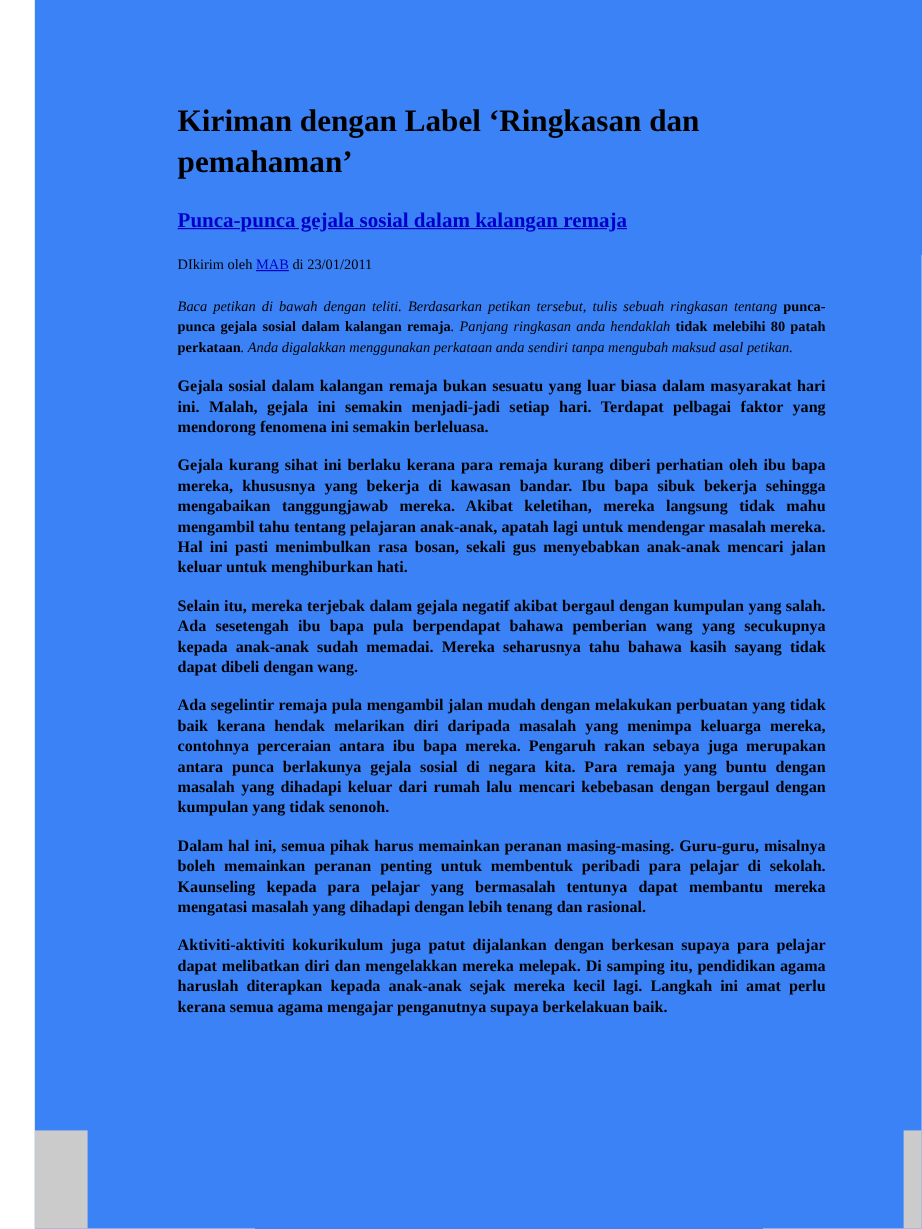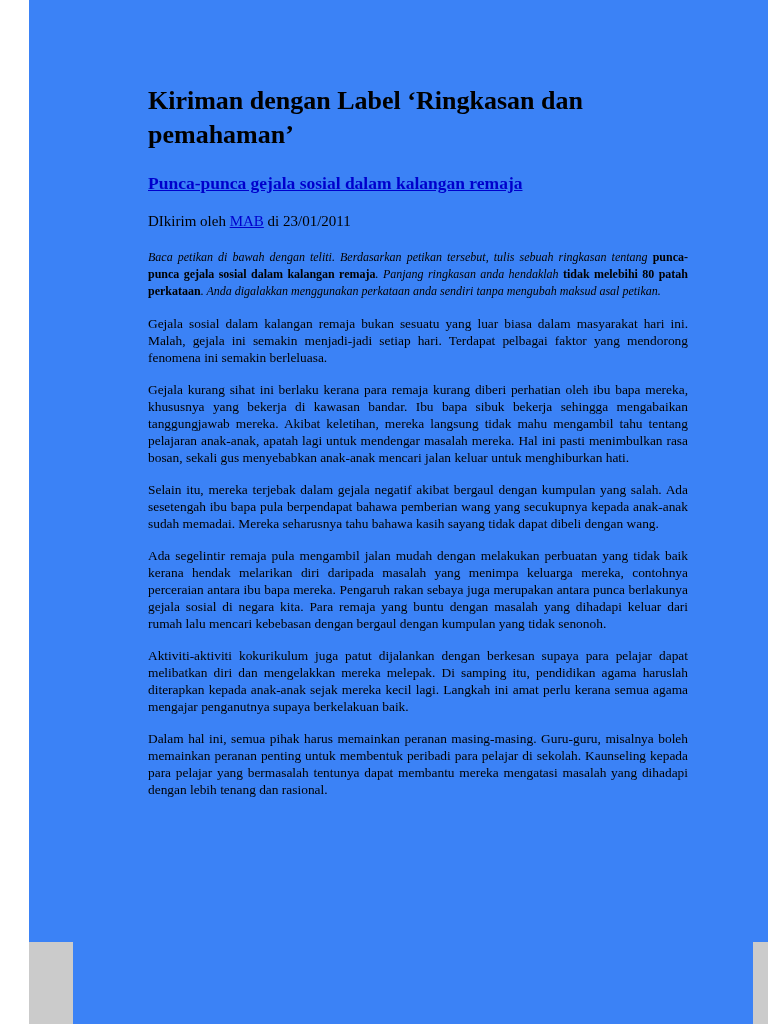--- a/index.html
+++ b/index.html
@@ -35,21 +35,21 @@
     margin: 0 0 18px 0;
     line-height: 1.25;
   }
   h2.post-title a {
     color: #0000cc;
     font-weight: bold;
     text-decoration: underline;
     cursor: pointer;
   }
   p.byline {
-    font-size: 15px;
+    font-size: 12px;
     margin: 0 0 19px 0;
     white-space: pre-wrap;
   }
   p.byline a {
     color: #0000cc;
     text-decoration: underline;
     cursor: pointer;
   }
   p.instruction {
     font-size: 12px;
@@ -60,20 +60,21 @@
   }
   p.instruction b {
     font-style: normal;
     font-weight: bold;
   }
   p.body-para {
     font-size: 13.4px;
     line-height: 17px;
     text-align: justify;
     margin: 0 0 15px 0;
+    font-weight: bold;
   }
   .corner {
     position: absolute;
     width: 44px;
     height: 82px;
     background: #cbcbcb;
     bottom: 0;
   }
   .corner-left { left: 0; }
   .corner-right { right: 0; }
@@ -91,20 +92,20 @@
     </h2>
 
     <p class="byline"><span>DIkirim oleh </span><a>MAB</a><span> di </span><span>23/01/2011</span></p>
 
     <p class="instruction"><span>Baca petikan di bawah dengan teliti. Berdasarkan petikan tersebut, tulis sebuah ringkasan tentang </span><b>punca-punca gejala sosial dalam kalangan remaja</b><span>. Panjang ringkasan anda hendaklah </span><b>tidak melebihi 80 patah perkataan</b><span>. Anda digalakkan menggunakan perkataan anda sendiri tanpa mengubah maksud asal petikan.</span></p>
 
     <p class="body-para">Gejala sosial dalam kalangan remaja bukan sesuatu yang luar biasa dalam masyarakat hari ini. Malah, gejala ini semakin menjadi-jadi setiap hari. Terdapat pelbagai faktor yang mendorong fenomena ini semakin berleluasa.</p>
     <p class="body-para">Gejala kurang sihat ini berlaku kerana para remaja kurang diberi perhatian oleh ibu bapa mereka, khususnya yang bekerja di kawasan bandar. Ibu bapa sibuk bekerja sehingga mengabaikan tanggungjawab mereka. Akibat keletihan, mereka langsung tidak mahu mengambil tahu tentang pelajaran anak-anak, apatah lagi untuk mendengar masalah mereka. Hal ini pasti menimbulkan rasa bosan, sekali gus menyebabkan anak-anak mencari jalan keluar untuk menghiburkan hati.</p>
     <p class="body-para">Selain itu, mereka terjebak dalam gejala negatif akibat bergaul dengan kumpulan yang salah. Ada sesetengah ibu bapa pula berpendapat bahawa pemberian wang yang secukupnya kepada anak-anak sudah memadai. Mereka seharusnya tahu bahawa kasih sayang tidak dapat dibeli dengan wang.</p>
     <p class="body-para">Ada segelintir remaja pula mengambil jalan mudah dengan melakukan perbuatan yang tidak baik kerana hendak melarikan diri daripada masalah yang menimpa keluarga mereka, contohnya perceraian antara ibu bapa mereka. Pengaruh rakan sebaya juga merupakan antara punca berlakunya gejala sosial di negara kita. Para remaja yang buntu dengan masalah yang dihadapi keluar dari rumah lalu mencari kebebasan dengan bergaul dengan kumpulan yang tidak senonoh.</p>
+    <p class="body-para">Dalam hal ini, semua pihak harus memainkan peranan masing-masing. Guru-guru, misalnya boleh memainkan peranan penting untuk membentuk peribadi para pelajar di sekolah. Kaunseling kepada para pelajar yang bermasalah tentunya dapat membantu mereka mengatasi masalah yang dihadapi dengan lebih tenang dan rasional.</p>
     <p class="body-para">Aktiviti-aktiviti kokurikulum juga patut dijalankan dengan berkesan supaya para pelajar dapat melibatkan diri dan mengelakkan mereka melepak. Di samping itu, pendidikan agama haruslah diterapkan kepada anak-anak sejak mereka kecil lagi. Langkah ini amat perlu kerana semua agama mengajar penganutnya supaya berkelakuan baik.</p>
-    <p class="body-para">Dalam hal ini, semua pihak harus memainkan peranan masing-masing. Guru-guru, misalnya boleh memainkan peranan penting untuk membentuk peribadi para pelajar di sekolah. Kaunseling kepada para pelajar yang bermasalah tentunya dapat membantu mereka mengatasi masalah yang dihadapi dengan lebih tenang dan rasional.</p>
 
   </div>
 
   <div class="corner corner-left"></div>
   <div class="corner corner-right"></div>
 </div>
 
 </body></html>

